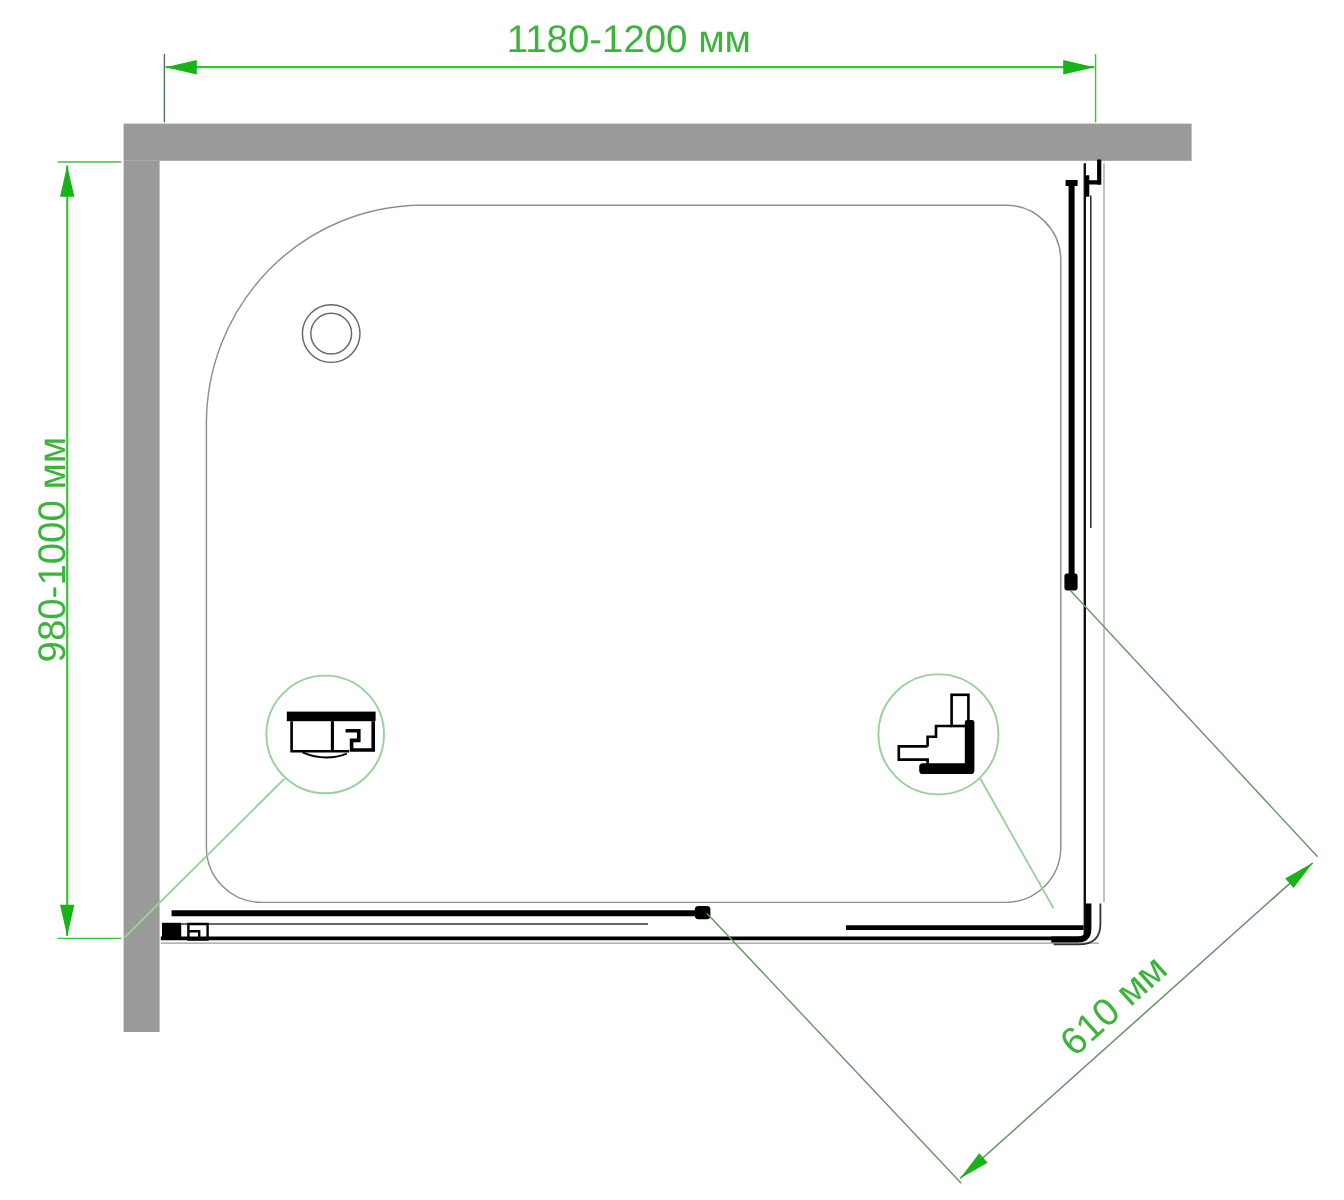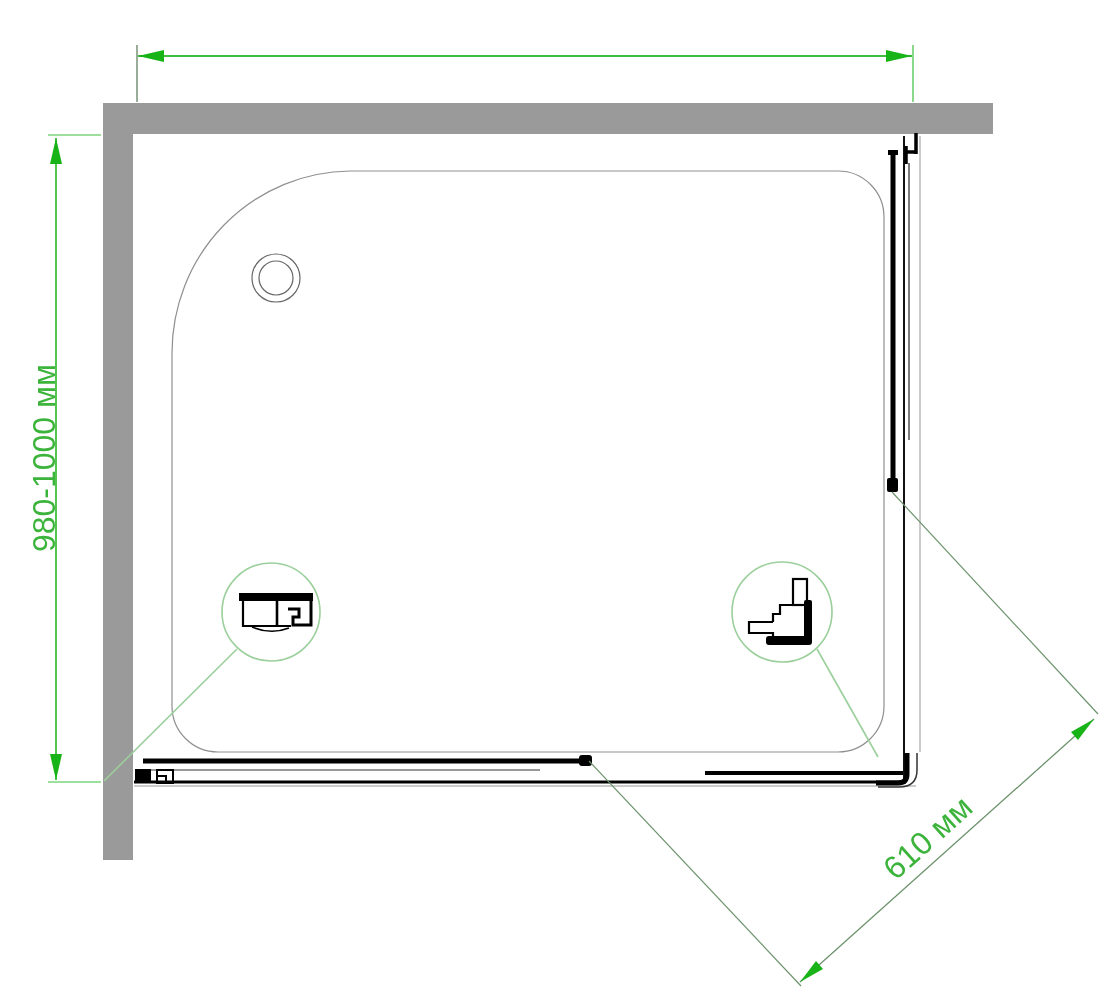--- a/index.html
+++ b/index.html
@@ -101,17 +101,18 @@
 
     <g>
       <line x1="892" y1="492" x2="1098" y2="714" stroke="var(--extension-line,#6d936d)" stroke-width="1.2"></line>
       <line x1="589" y1="761" x2="801" y2="986" stroke="var(--extension-line,#6d936d)" stroke-width="1.2"></line>
       <line x1="800" y1="982" x2="1094" y2="719" stroke="var(--extension-line,#6d936d)" stroke-width="1.3"></line>
       <polygon points="1094,719 1078,740 1071,732" fill="var(--arrow-green,#17b317)"></polygon>
       <polygon points="800,982 823,969 816,961" fill="var(--arrow-green,#17b317)"></polygon>
     </g>
   </svg>
 
+  <div class="dim-label" style="left:524px;top:33px;">1180-1200 мм</div>
 
   <div class="dim-label rot-left" style="left:44px;top:458px;">980-1000 мм</div>
 
   <div class="dim-label rot-diag" style="left:928px;top:838px;">610 мм</div>
 </div>
 
 </body></html>

